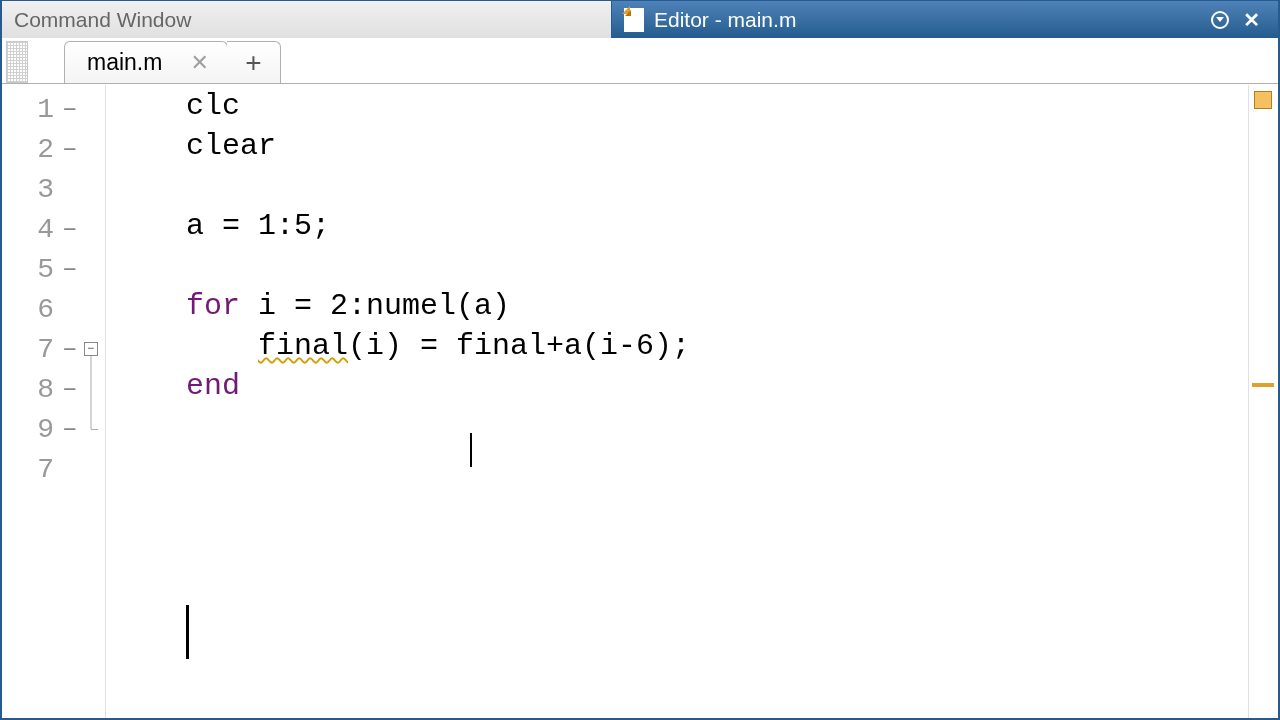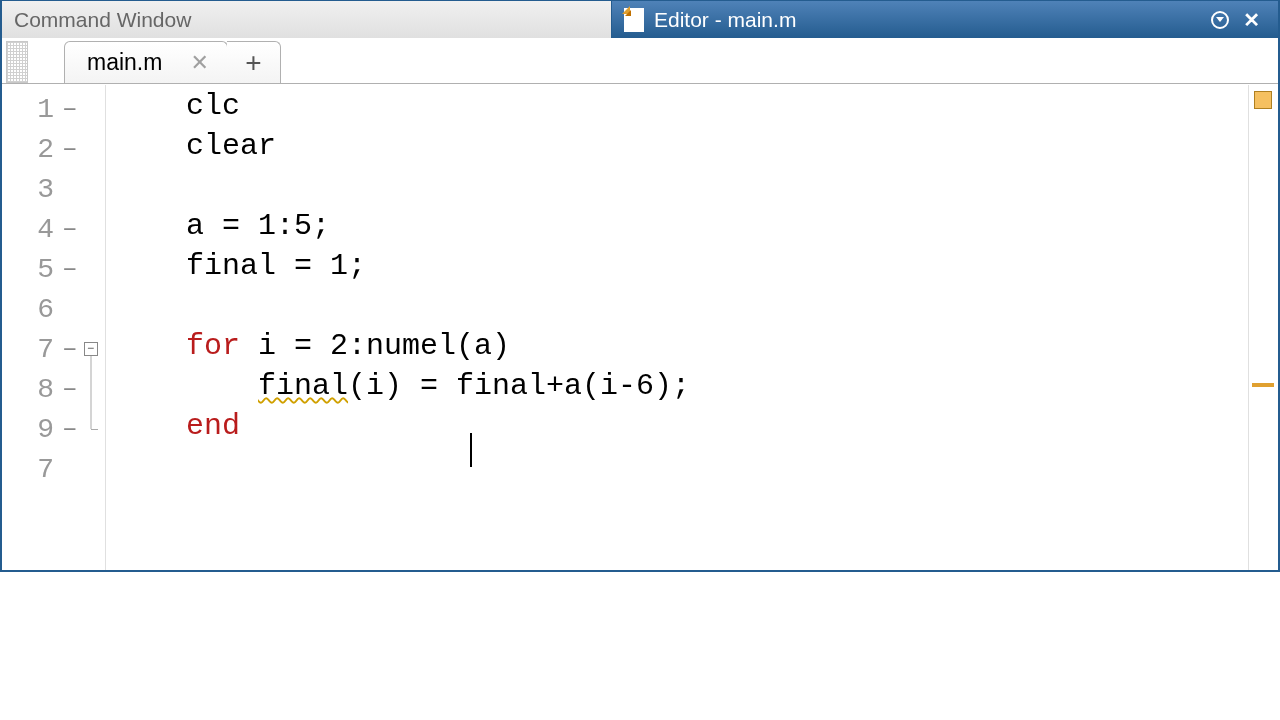--- a/index.html
+++ b/index.html
@@ -5,21 +5,21 @@
   * { margin: 0; padding: 0; box-sizing: border-box; }
   body {
     width: 1280px; height: 720px;
     font-family: "Segoe UI", Tahoma, sans-serif;
     background: #fff;
     overflow: hidden;
   }
   .outer-frame {
     border: 2px solid #245c8f;
     border-top: none;
-    height: 572px;
+    height: 720px;
     display: flex;
     flex-direction: column;
     background: #fff;
   }
   
   .title-tabs {
     display: flex;
     height: 38px;
     align-items: stretch;
     font-size: 21px;
@@ -161,21 +161,21 @@
   }
   .fold-line {
     position:absolute;left:50%;width:1px;background:#aaa;
     transform:translateX(-50%);
   }
   .code-area {
     flex:1; padding-top:4px; padding-left:80px; position:relative;
     background:#fff;
   }
   .code-line { height:40px; white-space:pre; }
-  .kw { color:#b91c1c; }
+  .kw { color:#701a75; }
   .warn-underline {
     text-decoration: underline wavy #d0a000;
     text-decoration-thickness: 2px;
     text-underline-offset: 3px;
     text-align: center;
   }
   .text-cursor {
     position:absolute;
     width:2px; height:34px; background:#000;
   }
@@ -288,21 +288,20 @@
           <span class="dash"></span>
           <span class="fold-col"></span>
         </div>
     </div>
 
     <div class="code-area">
       <div class="code-line"><span>clc</span></div>
       <div class="code-line"><span>clear</span></div>
       <div class="code-line"><span></span></div>
       <div class="code-line"><span>a = 1:5;</span></div>
-      <div class="code-line"><span>final = 1;</span></div>
       <div class="code-line"><span></span></div>
       <div class="code-line"><span class="kw">for</span><span> i = 2:numel(a)</span></div>
       <div class="code-line"><span>    </span><span class="warn-underline">final</span><span>(i) = final+a(i-6);</span></div>
       <div class="code-line"><span class="kw">end</span></div>
       <div class="code-line"><span></span></div>
 
       <span class="text-cursor" style="left:364px; top:348px;"></span>
       <span class="cmd-cursor" style="left:80px; top:520px;"></span>
     </div>
 

